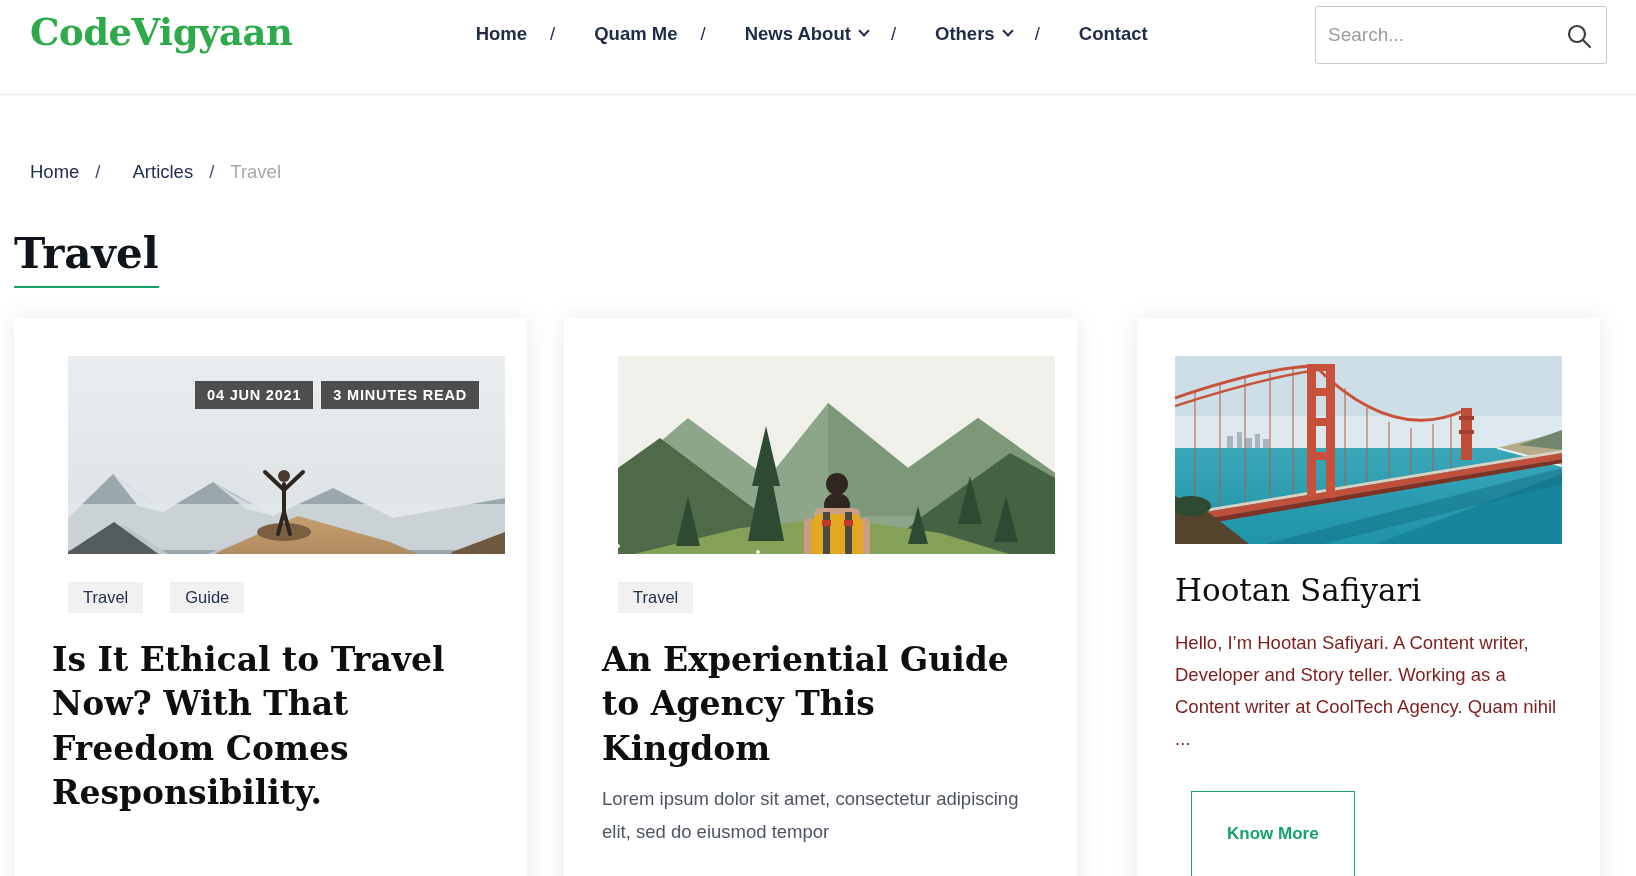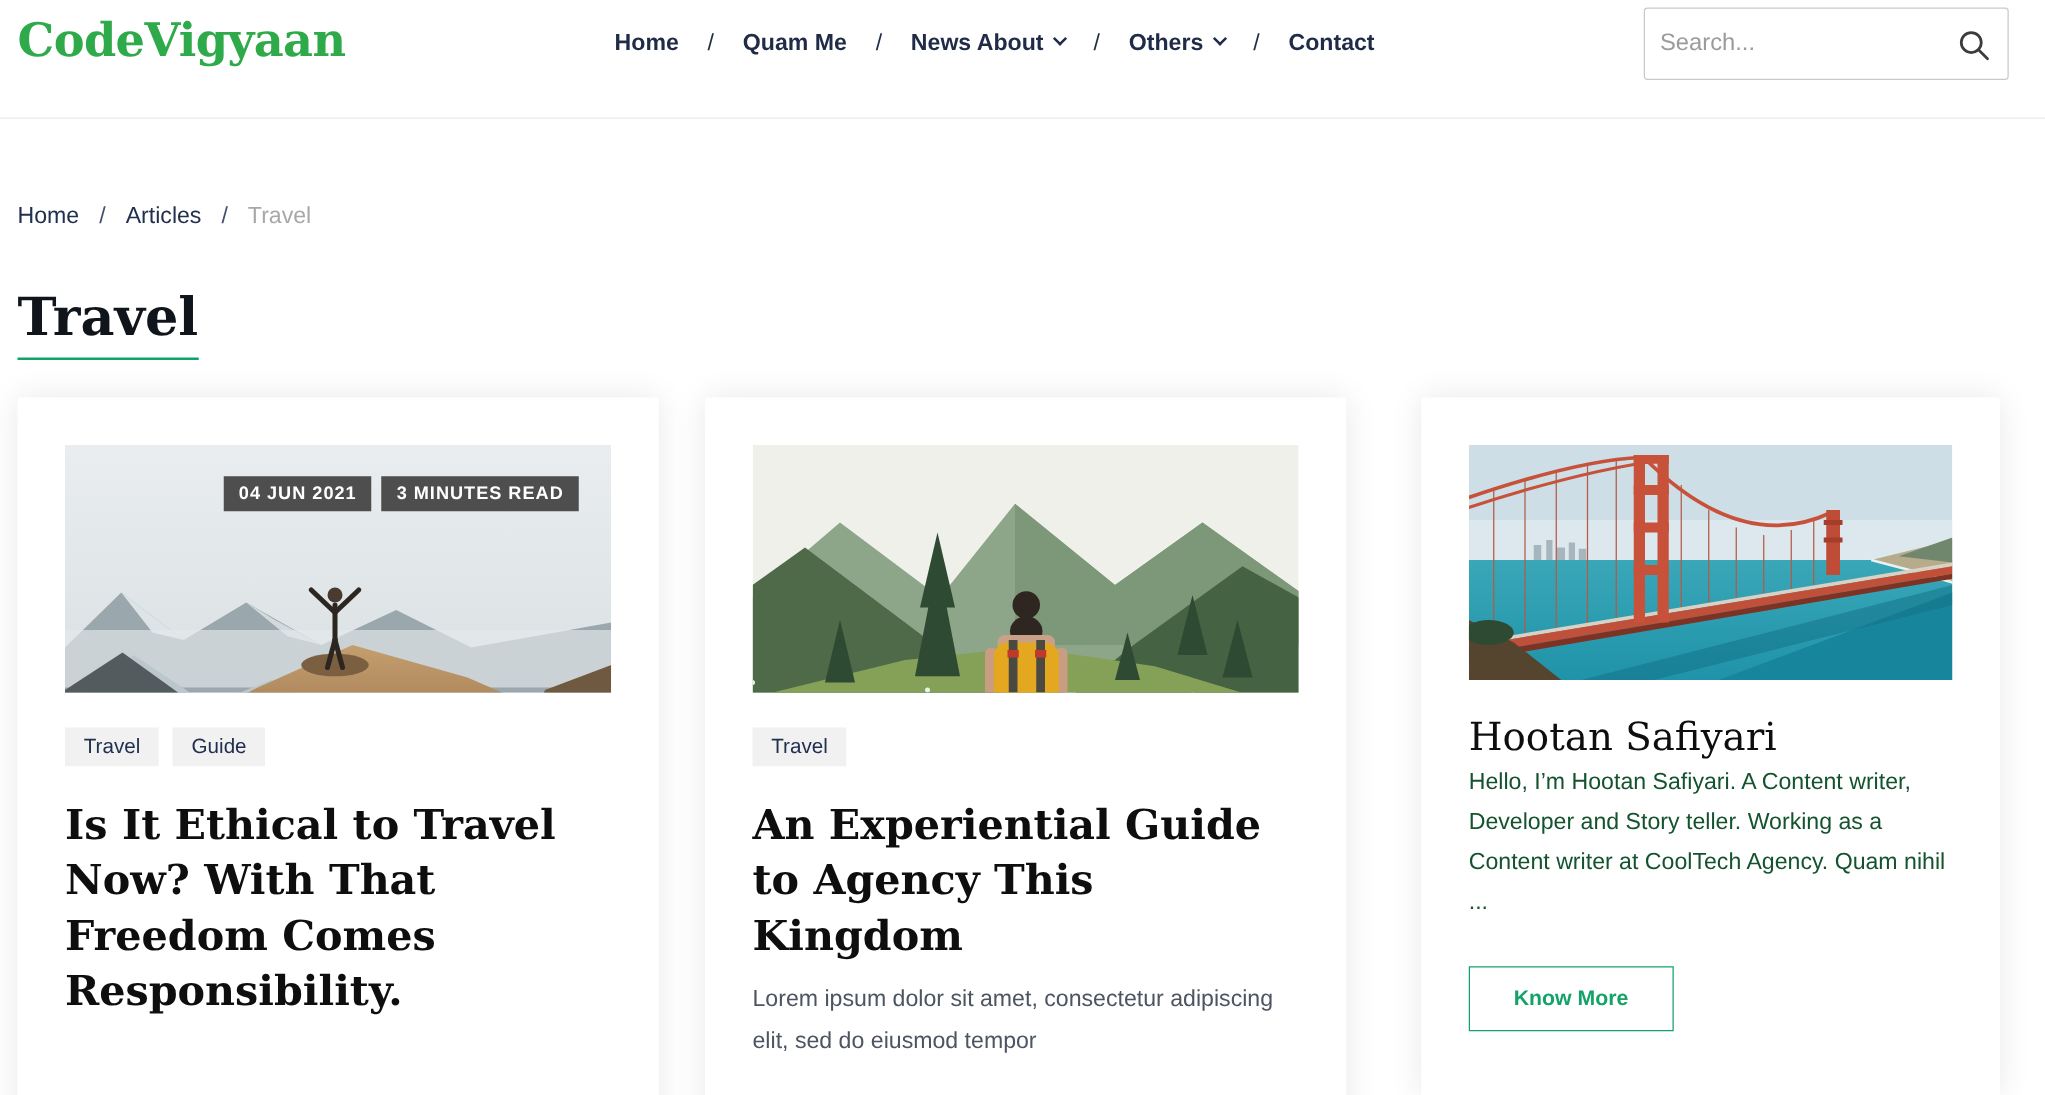--- a/index.html
+++ b/index.html
@@ -1,21 +1,21 @@
 <!DOCTYPE html>
 <html><head>
 <meta charset="utf-8">
 <style>
   * { margin:0; padding:0; box-sizing:border-box; }
   html,body { background:#ffffff; }
   body {
     width:1636px; height:876px; overflow:hidden; position:relative;
     font-family:"Liberation Sans", sans-serif; color:#22304f;
   }
-  a { text-decoration:none; color:inherit; cursor:pointer; }
+  a { text-decoration:none; color:inherit; cursor:pointer;margin-left:16px; }
 
   
   .site-header {
     display:flex; align-items:flex-start;
     height:95px; padding:6px 29px 0 14px;
     border-bottom:1px solid #eaeaea;
   }
   .logo {
     font-family:"DejaVu Serif", serif; font-weight:700;
     font-size:37px; line-height:52px; color:#2faa4a; letter-spacing:-0.5px;
@@ -91,26 +91,26 @@
     font-size:33px; line-height:1.34; color:#0e0e0e;
   }
   .excerpt {
     margin-top:12px; font-size:18.5px; line-height:1.78; color:#4d5462;
   }
 
   .author-name {
     margin-top:28px; font-family:"DejaVu Serif", serif; font-weight:400;
     font-size:31px; color:#0e0e0e; line-height:1.2;
   }
-  .author-bio { font-size:18.5px; line-height:1.72; color:#14532d; }
+  .author-bio { margin-top:18px; font-size:18.5px; line-height:1.72; color:#7f1d1d; }
   .know-more {
     display:inline-block; margin-top:36px; background:#ffffff;
     border:1px solid #13a368; color:#13a368;
     font-family:"Liberation Sans", sans-serif;
-    font-size:17px; font-weight:700; padding:15px 35px; cursor:pointer;
+    font-size:17px; font-weight:700; padding:32px 35px; cursor:pointer;
   }
 </style>
 </head>
 <body>
 
 <header class="site-header">
   <a class="logo">CodeVigyaan</a>
 
   <nav class="main-nav">
     <a>Home</a>

